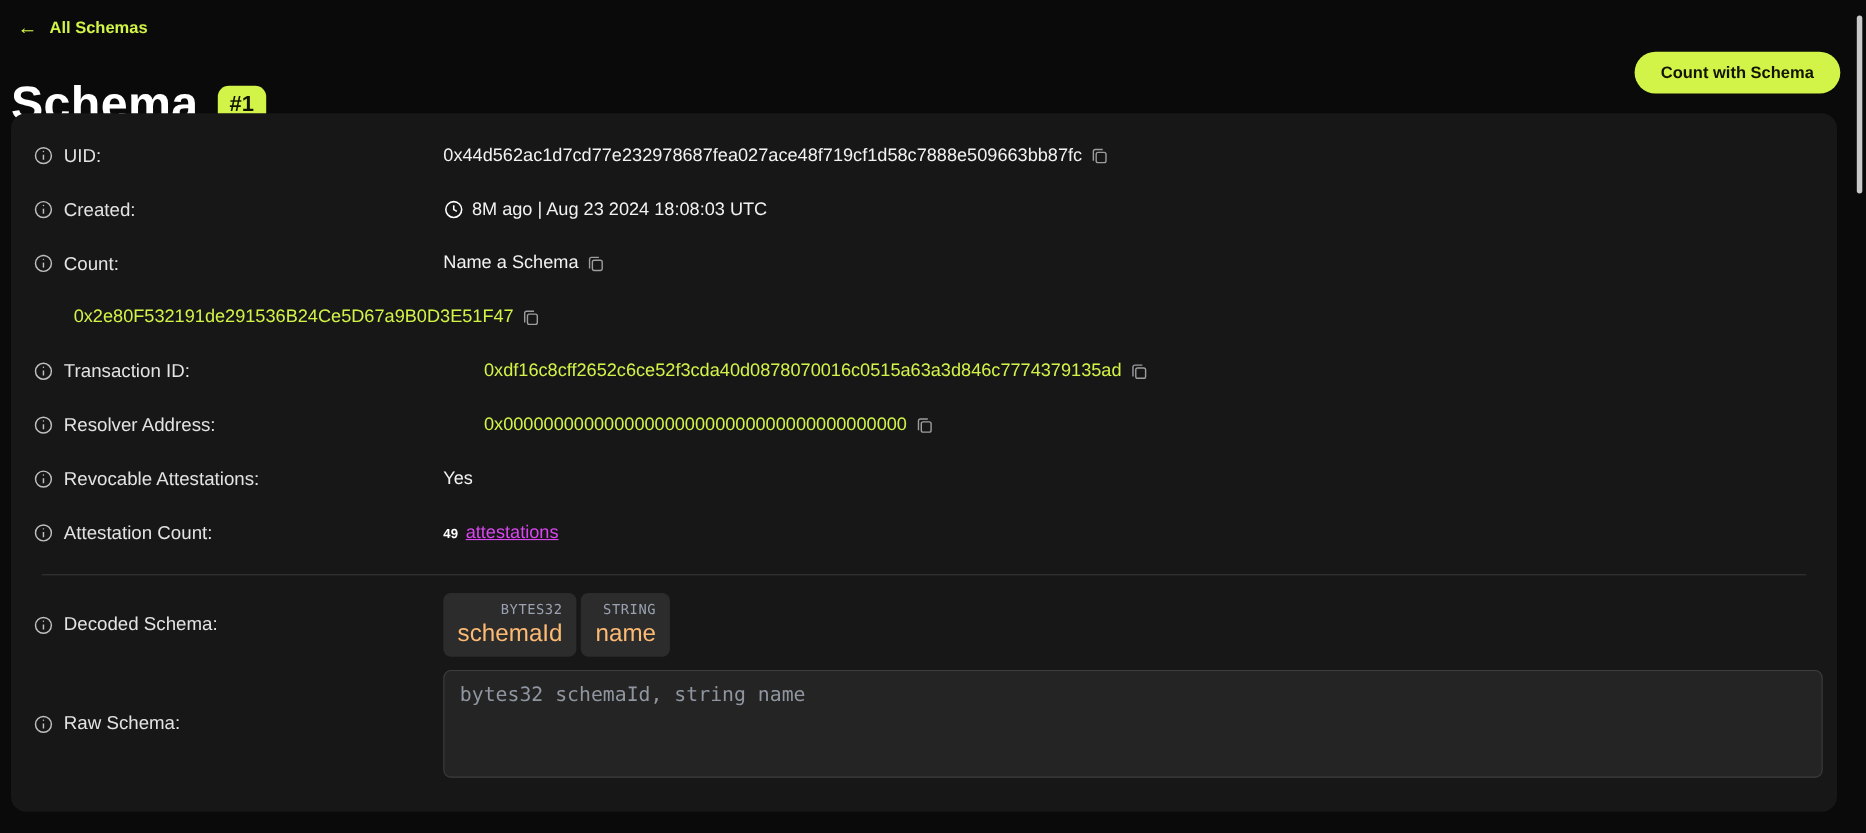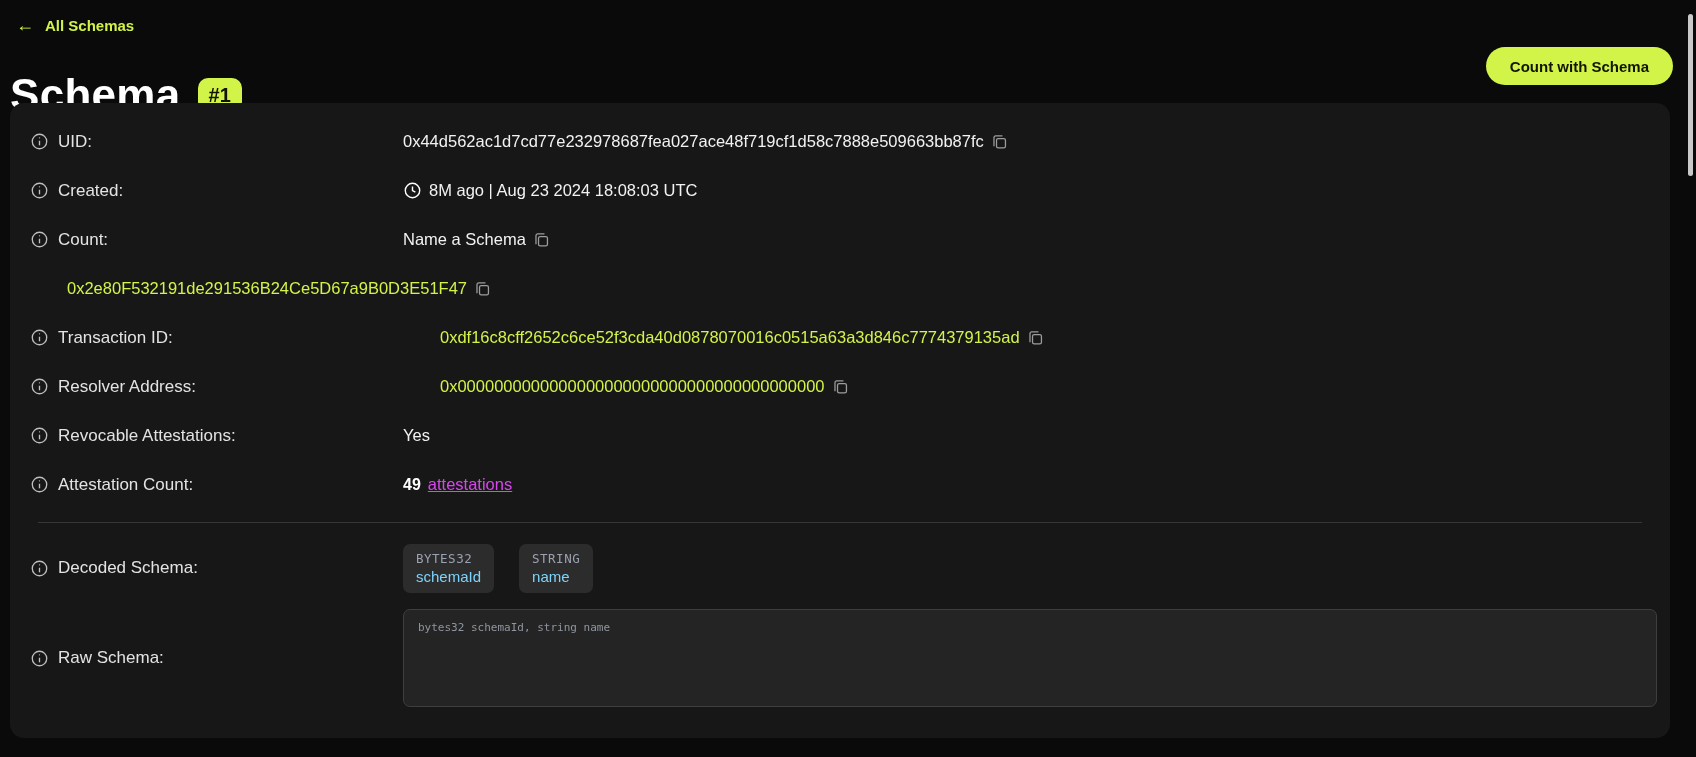--- a/index.html
+++ b/index.html
@@ -25,35 +25,35 @@
           background:var(--card); border-radius:14px; padding:14px 20px 0 20px; }
 
   .row { display:flex; align-items:center; min-height:49px; }
   .row-label { width:373px; flex:0 0 373px; display:flex; align-items:center; gap:9px;
                font-size:17px; color:var(--label); }
   .info-icon { display:flex; align-items:center; }
   .row-value { display:flex; align-items:center; gap:7px; font-size:16.5px; font-weight:500; color:#f2f2f2; }
   .row-value .accent { color:var(--accent); cursor:pointer;margin-left:37px; }
   .copy-btn { display:flex; align-items:center; cursor:pointer; }
   .clock { display:flex; align-items:center; }
-  .count-num { font-weight:700; font-size:16px; color:#ffffff; }
+  .count-num { font-weight:700; font-size:12px; color:#ffffff; }
   .count-suffix { color:#d946ef; cursor:pointer;text-decoration:underline; }
 
   .divider { height:1px; background:#363636; margin:13px 8px 13px 8px; }
 
   .row-decoded { min-height:64px; }
-  .chips { display:flex; gap:25px; }
+  .chips { display:flex; gap:4px;text-align:right; }
   .chip { background:#2c2c2c; border-radius:7px; padding:7px 13px 8px 13px; }
   .chip-type { font-family:"DejaVu Sans Mono", monospace; font-size:12.5px; color:#9aa2b1; letter-spacing:.5px; }
-  .chip-name { font-size:15px; color:#7dd3fc; margin-top:2px; font-weight:500; }
+  .chip-name { font-size:22px; color:#fdba74; margin-top:2px; font-weight:500; }
 
   .row-raw { align-items:center; margin-top:9px; }
   .raw-textarea { width:1254px; height:98px; background:#242424; border:1px solid #3e3e3e;
                   border-radius:7px; padding:11px 14px; color:#8f969f; resize:none;
-                  font-family:"DejaVu Sans Mono", monospace; font-size:11px; outline:none; }
+                  font-family:"DejaVu Sans Mono", monospace; font-size:18px; outline:none; }
 
   .scroll-thumb { position:absolute; right:3px; top:14px; width:5px; height:162px;
                   background:#c9c9c9; border-radius:3px; }
 </style>
 </head>
 <body>
 
 <div class="page">
 
   <div class="back-link">

